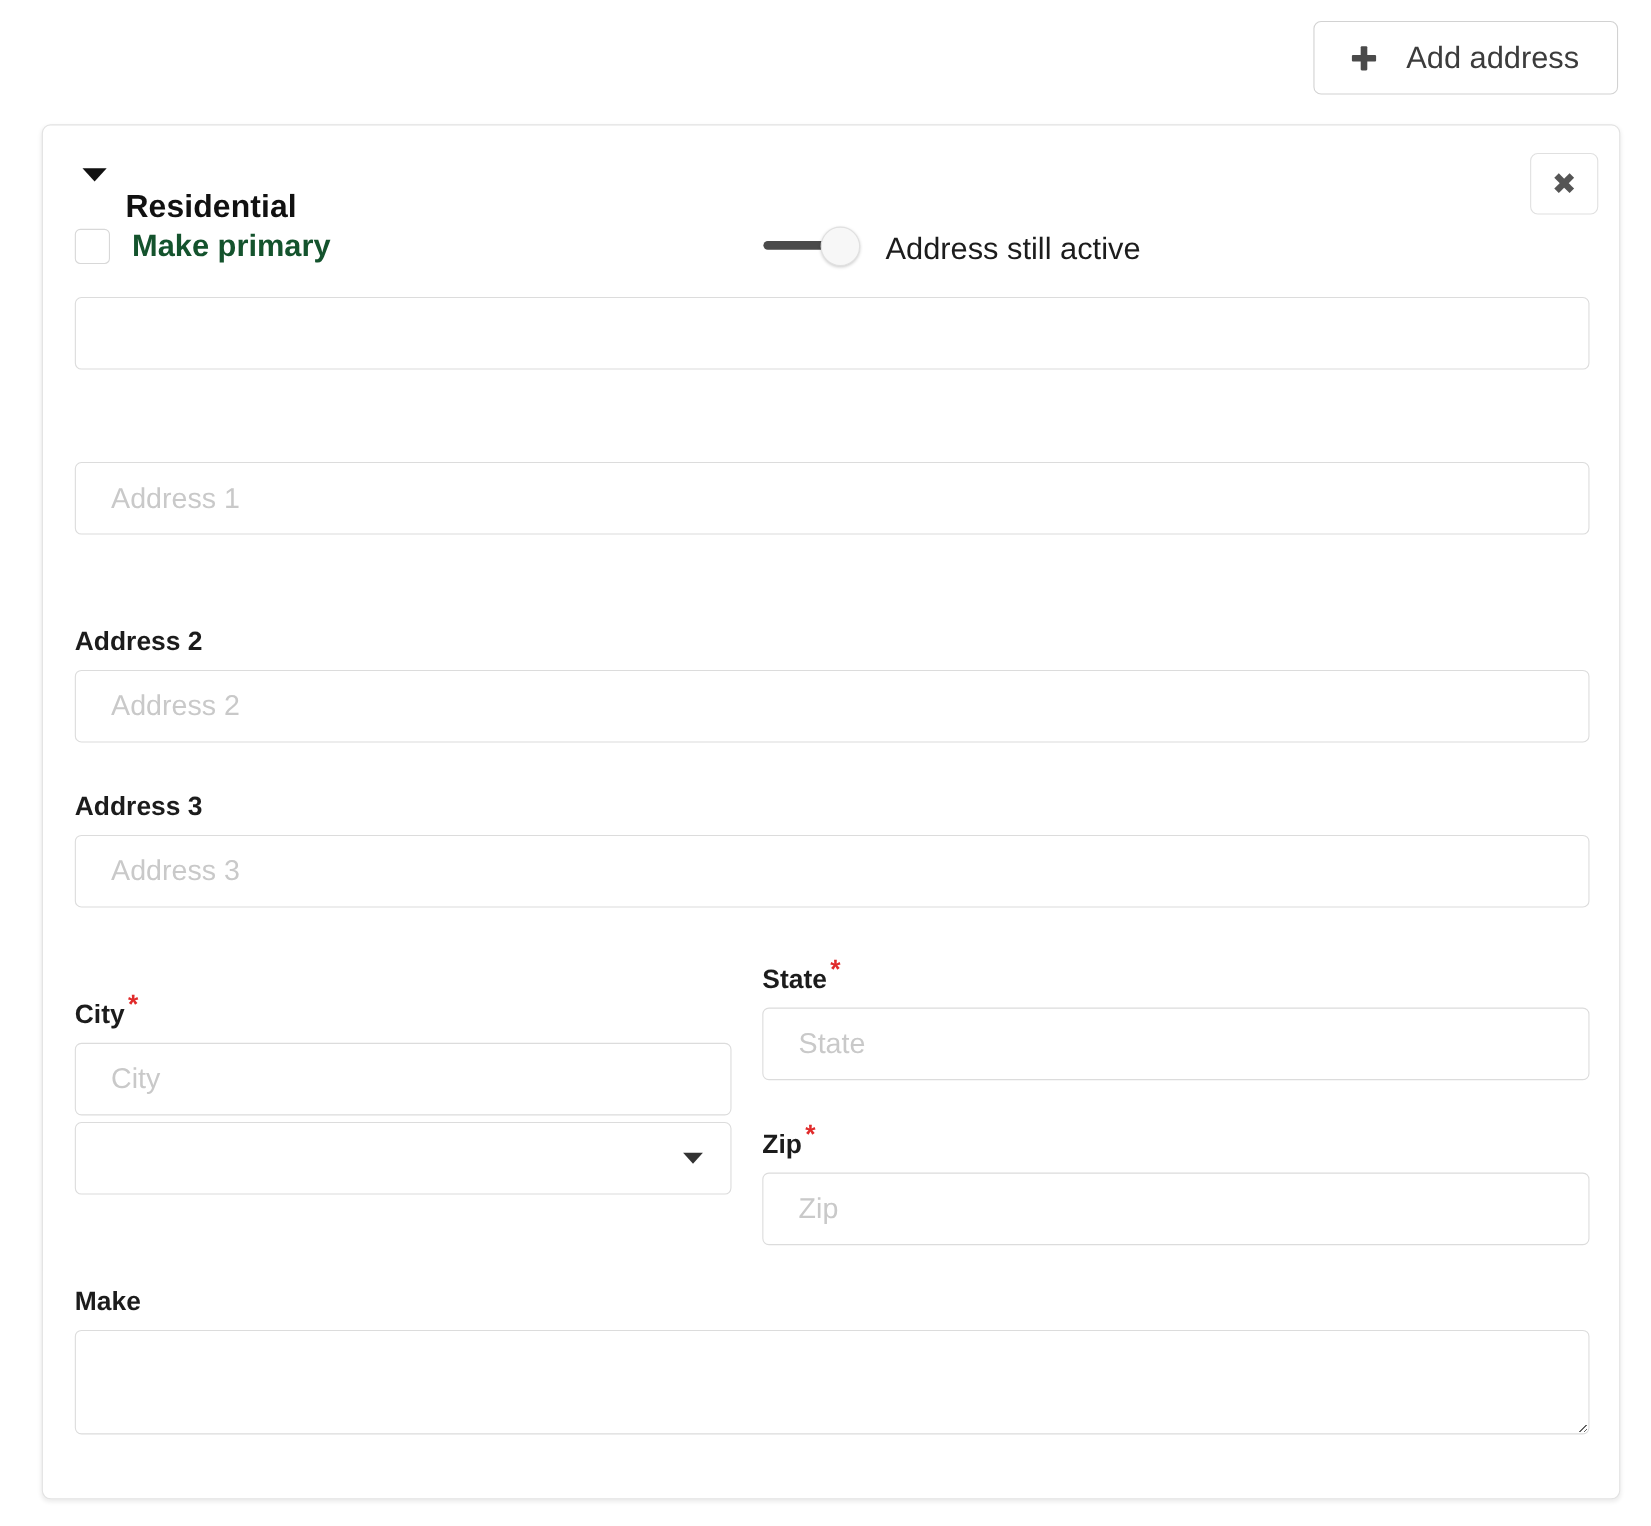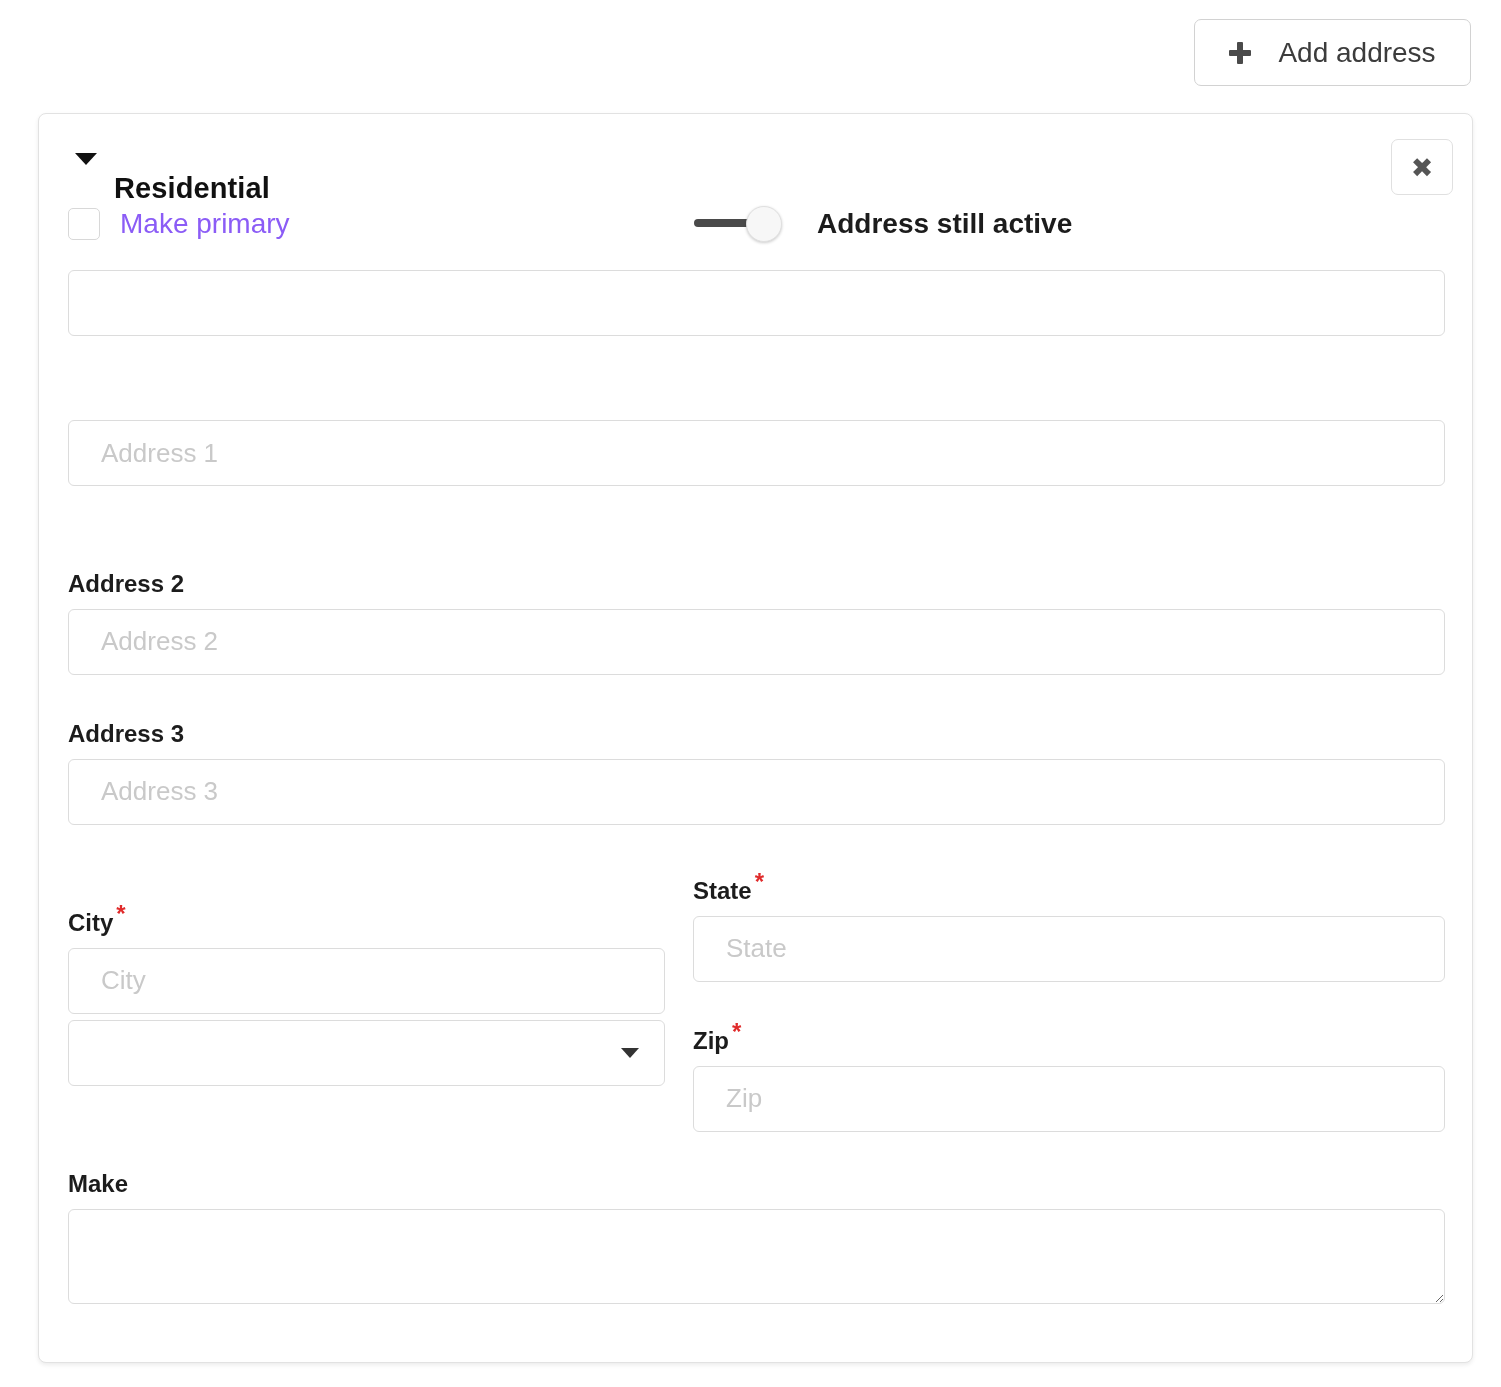--- a/index.html
+++ b/index.html
@@ -156,32 +156,32 @@
   .checkbox {
     width: 32px;
     height: 32px;
     border: 1.5px solid #d8d8d8;
     border-radius: 5px;
     background: #ffffff;
     flex: none;
   }
   .checkbox-label {
     font-size: 28px;
-    color: #8b5cf6;
+    color: #14532d;
     white-space: nowrap;
+    font-weight: bold;
   }
   .toggle-group {
     position: absolute;
     left: 655px;
     top: 4px;
     display: flex;
-    align-items: center;
-    gap: 27px;
-    cursor: pointer;
-    font-weight: bold;
+    align-items: flex-end;
+    gap: 15px;
+    cursor: pointer;
   }
   .toggle {
     position: relative;
     width: 96px;
     height: 36px;
     flex: none;
   }
   .toggle-track {
     position: absolute;
     left: 0;

